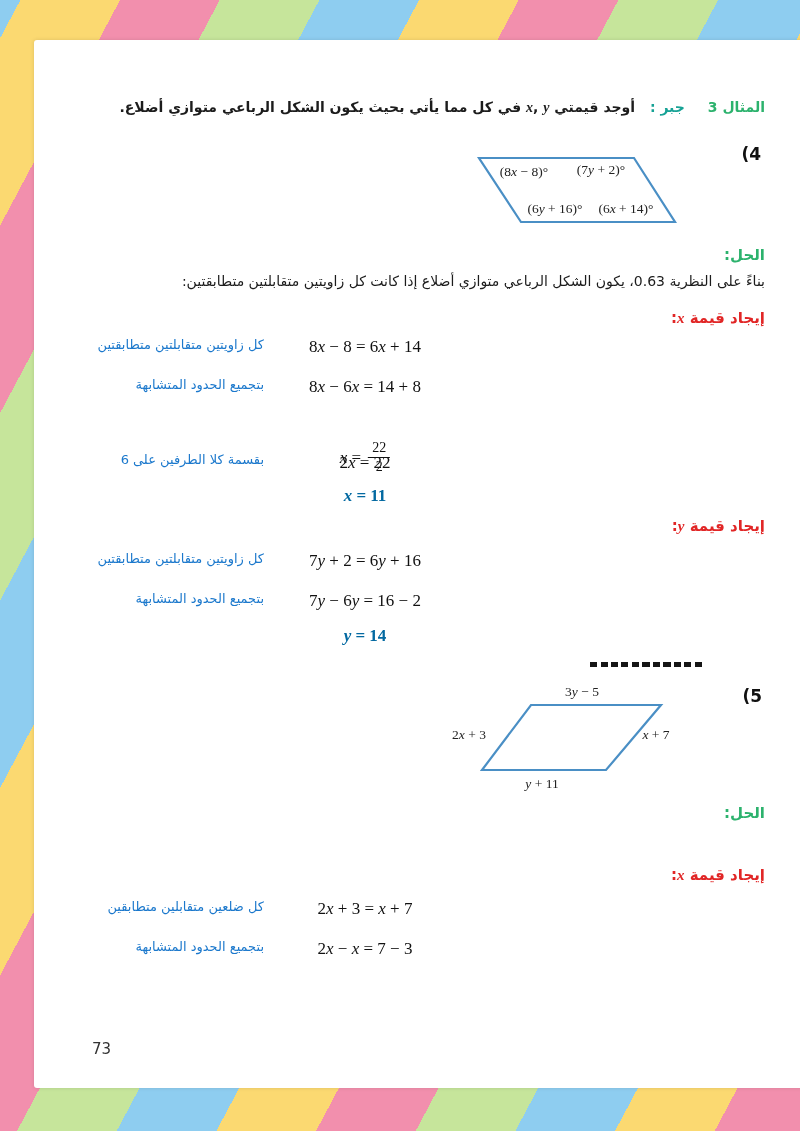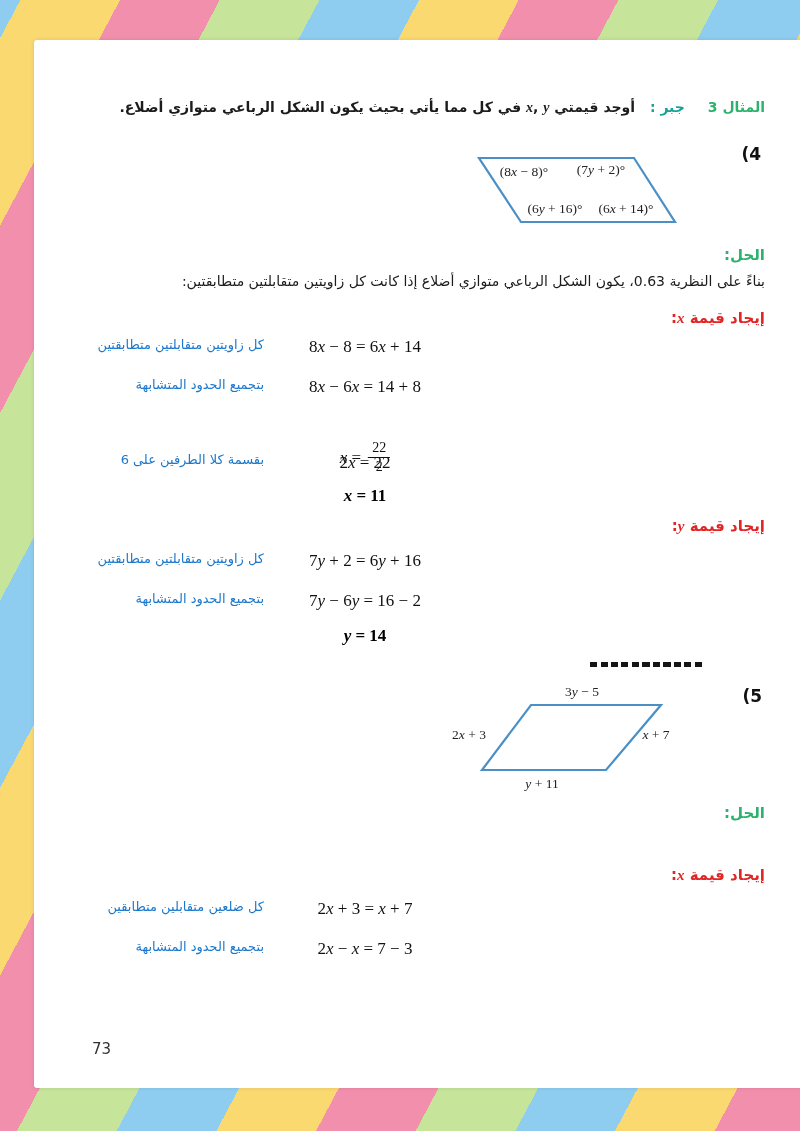--- a/index.html
+++ b/index.html
@@ -27,21 +27,21 @@
   .partnum{font-family:"DejaVu Sans",sans-serif;direction:ltr;font-weight:bold;font-size:17px;color:#111;}
   .h-green{font-size:15px;font-weight:bold;color:#2cb26d;}
   .h-red{font-size:15px;font-weight:bold;color:#e12626;}
   .para{font-size:14px;color:#1c1c1c;}
   .row{position:absolute;left:0;width:730px;height:32px;}
   .eq{
     position:absolute;left:331px;transform:translateX(-50%);
     direction:ltr;font-family:"Liberation Serif","DejaVu Serif",serif;
     font-size:17px;color:#111;white-space:nowrap;
   }
-  .eq.result{color:#000000;font-weight:bold;}
+  .eq.result{color:#0369a1;font-weight:bold;}
   .reason{
     position:absolute;left:0;width:230px;direction:rtl;text-align:right;
     font-size:13px;color:#1b78cc;white-space:nowrap;
   }
   .mvar{font-family:"Liberation Serif","DejaVu Serif",serif;font-style:italic;}
   .frac{display:inline-flex;flex-direction:column;align-items:center;vertical-align:middle;margin-left:7px;line-height:1;}
   .frac .num{font-size:14px;padding:0 4px 2px 4px;border-bottom:1.4px solid #111;}
   .frac .den{font-size:14px;padding-top:2px;}
   .eqfrac{display:flex;align-items:center;}
   .shape-label{

